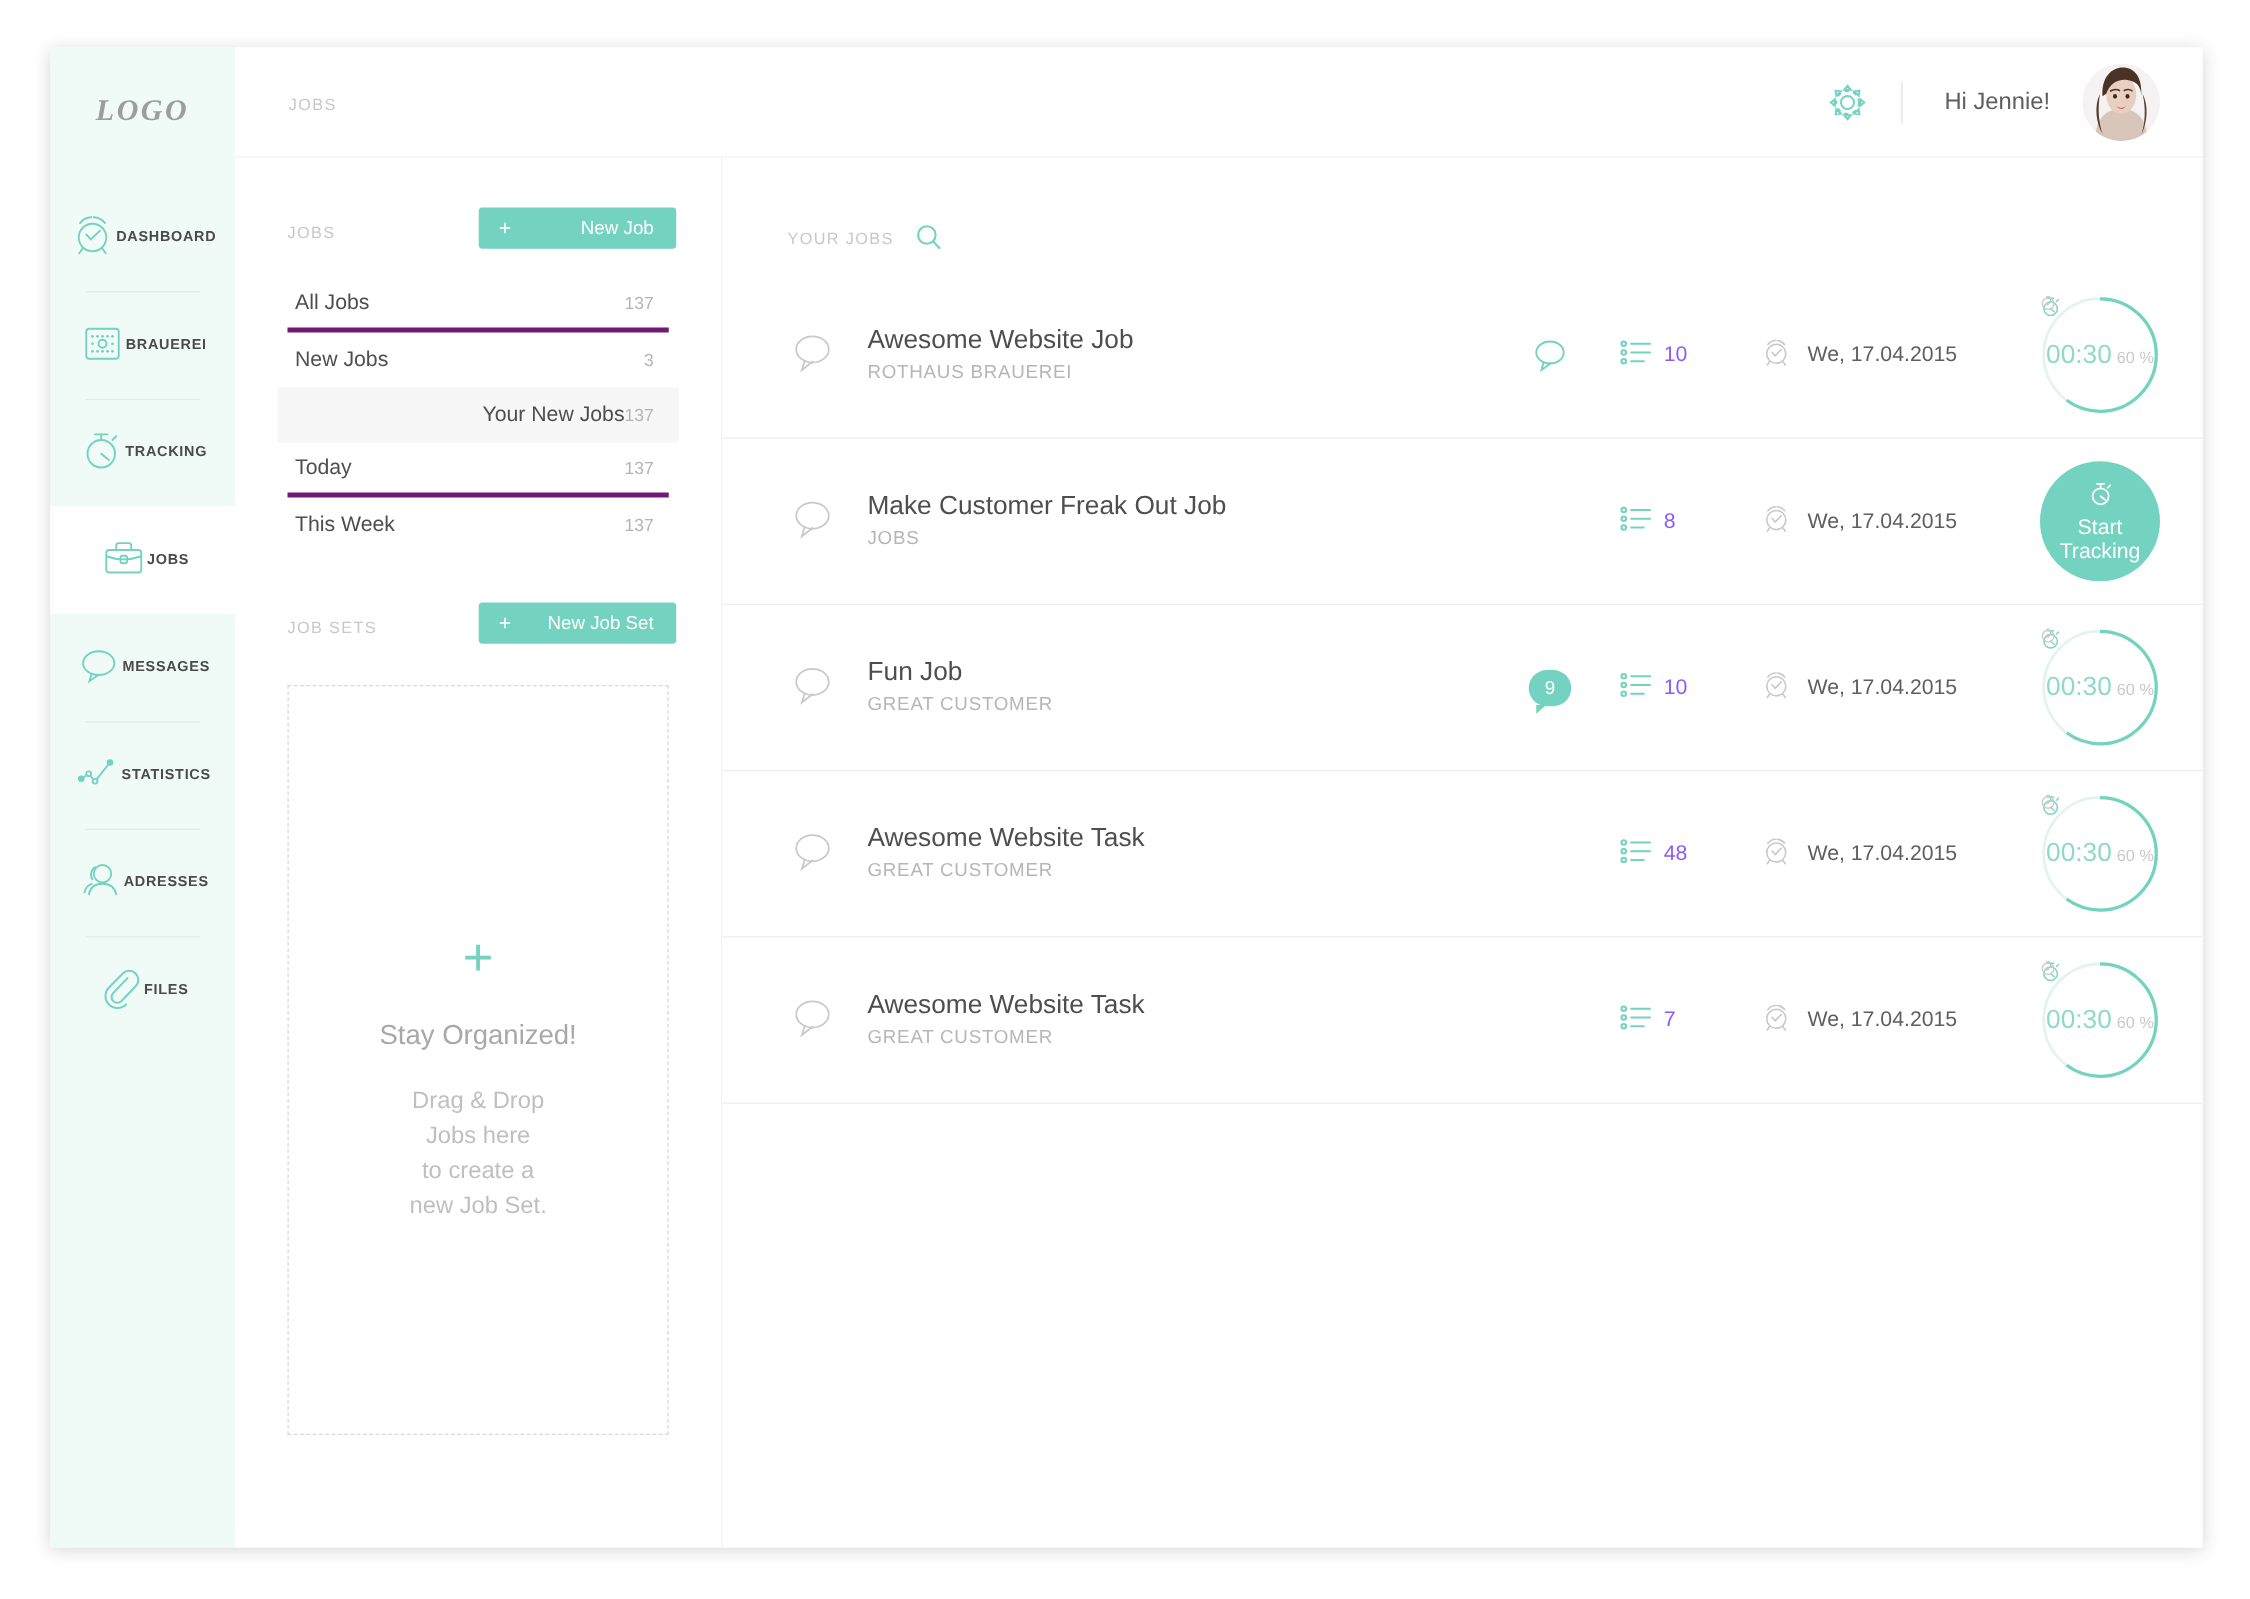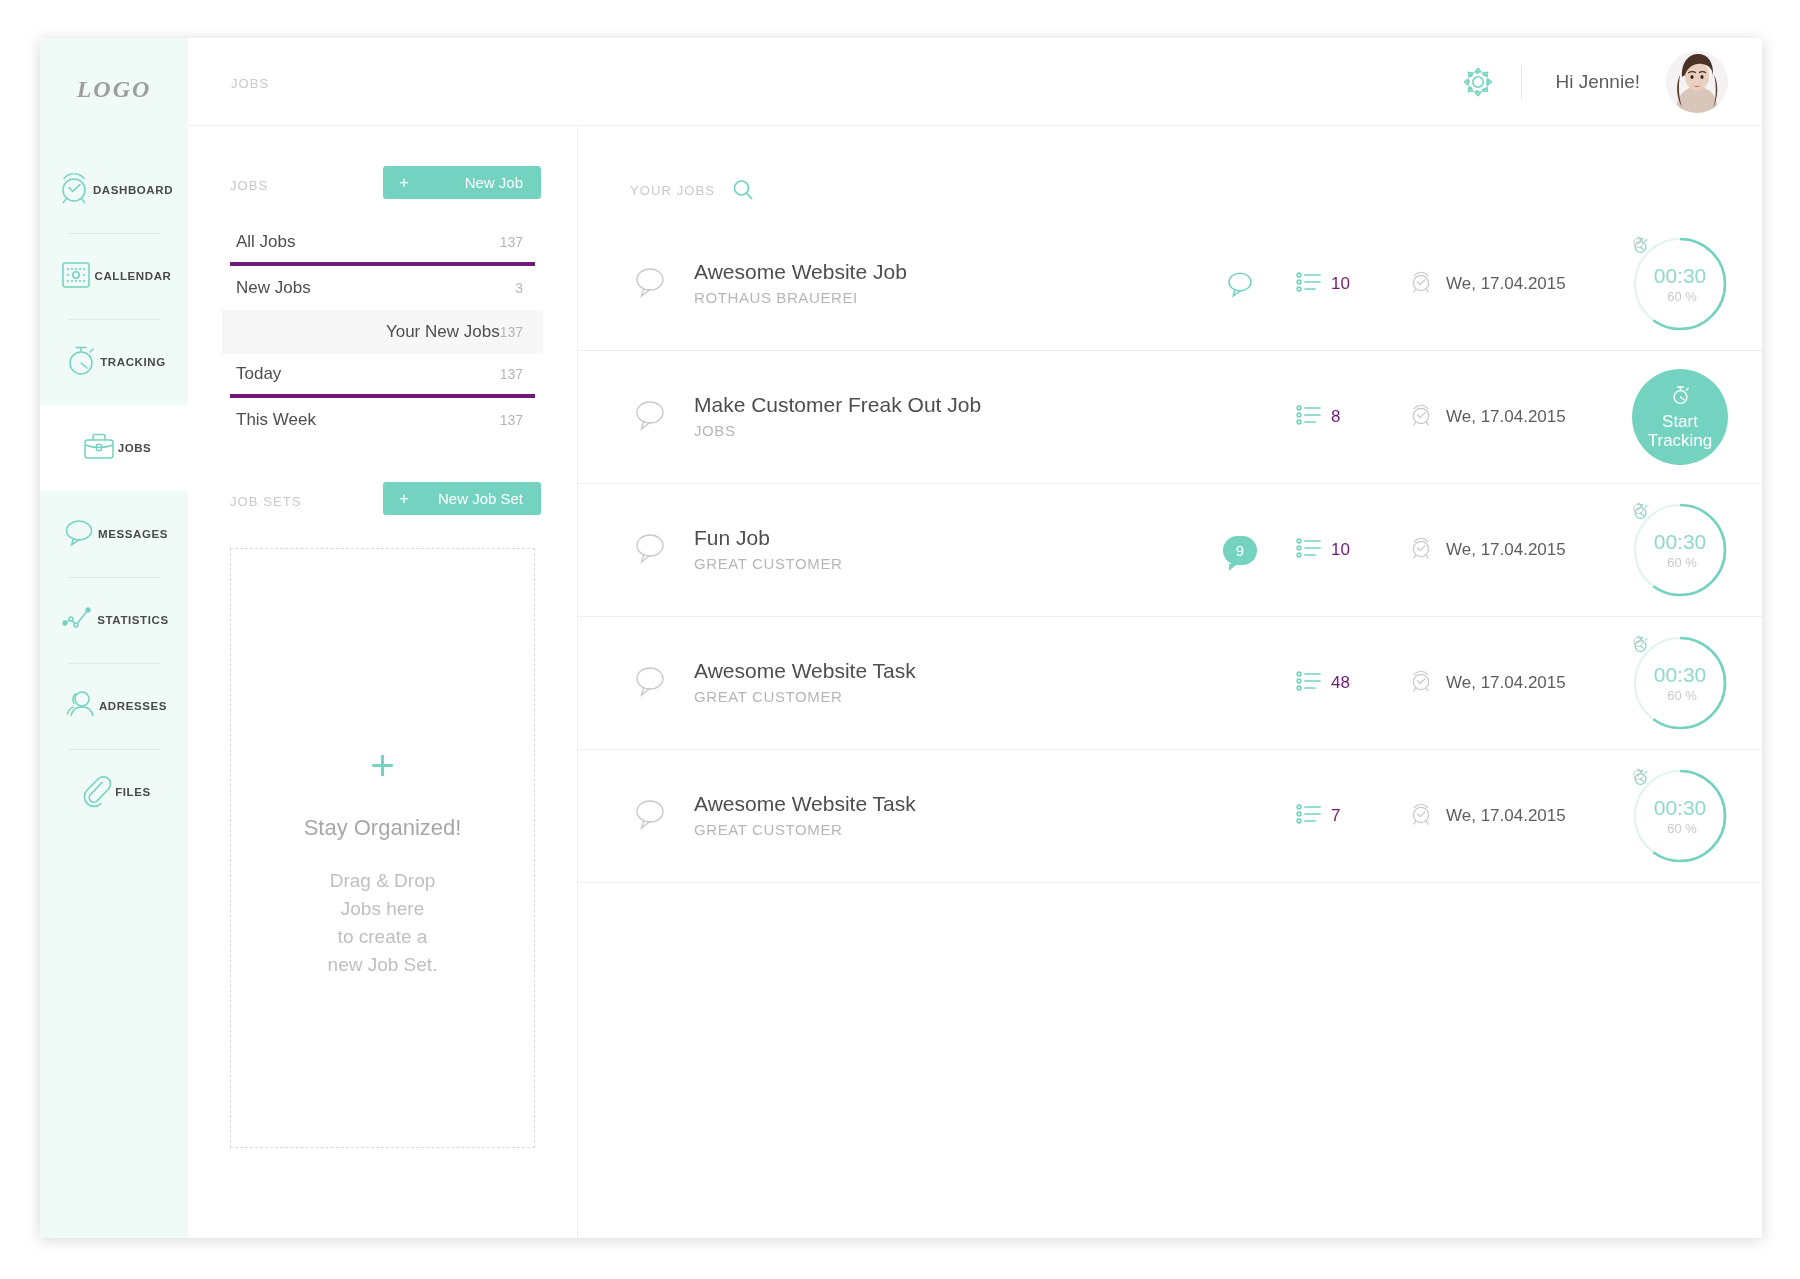--- a/index.html
+++ b/index.html
@@ -286,21 +286,21 @@
     border-left: 8px solid #73d2c0;
     border-bottom: 7px solid transparent;
   }
   .meta-tasks {
     width: 112px;
     display: flex;
     align-items: center;
     justify-content: flex-start;
     gap: 9px;
   }
-  .meta-tasks .num { font-size: 17px; color: #701a75; }
+  .meta-tasks .num { font-size: 17px; color: #8b5cf6; }
   .meta-date {
     width: 218px;
     display: flex;
     align-items: center;
     gap: 12px;
   }
   .meta-date .dt { font-size: 17px; color: #5e5e5e; white-space: nowrap; }
 
   
   .timer-wrap {
@@ -313,21 +313,20 @@
   }
   .timer {
     position: relative;
     width: 96px; height: 96px;
   }
   .timer svg { position: absolute; left: 0; top: 0; }
   .timer-inner {
     position: absolute;
     left: 0; top: 0; width: 96px; height: 96px;
     display: flex;
-    flex-direction: column;
     align-items: center;
     justify-content: center;
   }
   .timer-icon { margin-bottom: 1px; }
   .timer-time {
     font-size: 21px;
     color: #8fd9cb;
     line-height: 22px;
   }
   .timer-pct {
@@ -389,21 +388,21 @@
           <circle cx="11" cy="20" r="1.1"></circle>
                 <circle cx="27" cy="20" r="1.1"></circle>
           <circle cx="11" cy="26" r="1.1"></circle>
                 <circle cx="15" cy="26" r="1.1"></circle>
                 <circle cx="19" cy="26" r="1.1"></circle>
           <circle cx="23" cy="26" r="1.1"></circle>
                 <circle cx="27" cy="26" r="1.1"></circle>
         </g>
             </svg>
           </span>
-          <span class="nav-label">CALLENDAR</span>
+          <span class="nav-label">BRAUEREI</span>
         </div>
         <div class="nav-item">
           <span class="nav-icon">
             <svg width="38" height="38" viewBox="0 0 38 38" fill="none" stroke="#73d2c0" stroke-width="1.5" stroke-linecap="round">
         <circle cx="19" cy="22" r="11"></circle>
         <line x1="14" y1="6.5" x2="24" y2="6.5"></line>
         <line x1="19" y1="6.5" x2="19" y2="11"></line>
         <line x1="19" y1="22" x2="25" y2="27"></line>
         <line x1="28" y1="11" x2="31" y2="8"></line>
             </svg>

